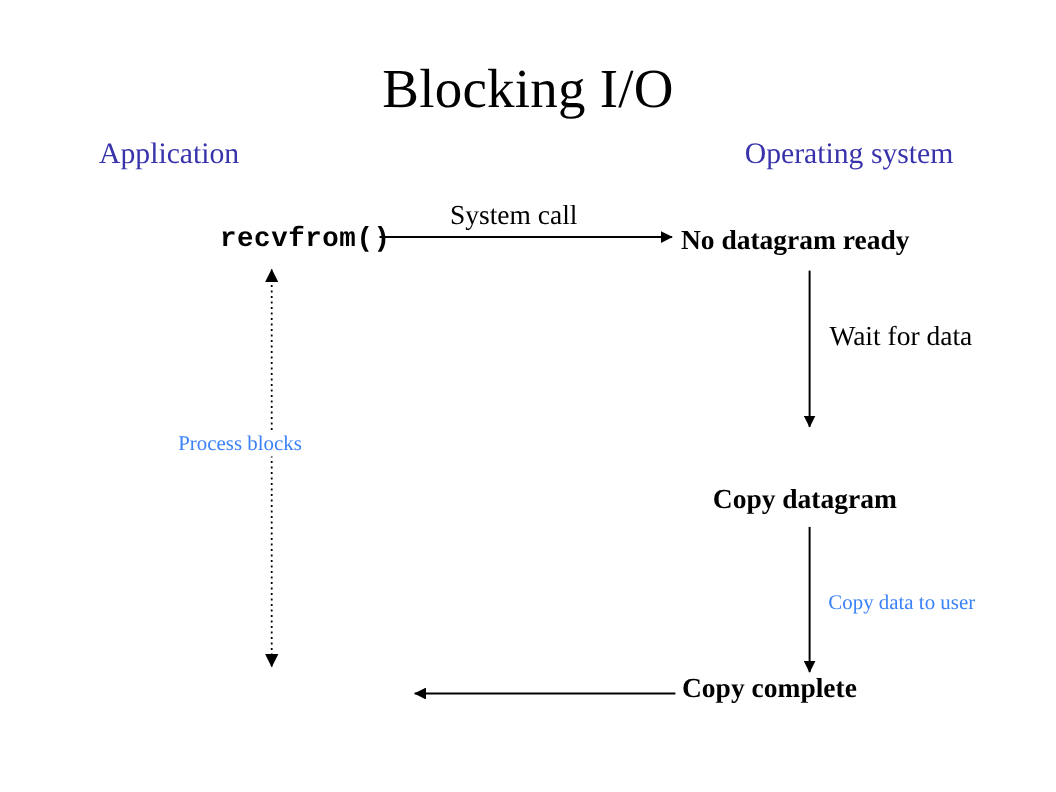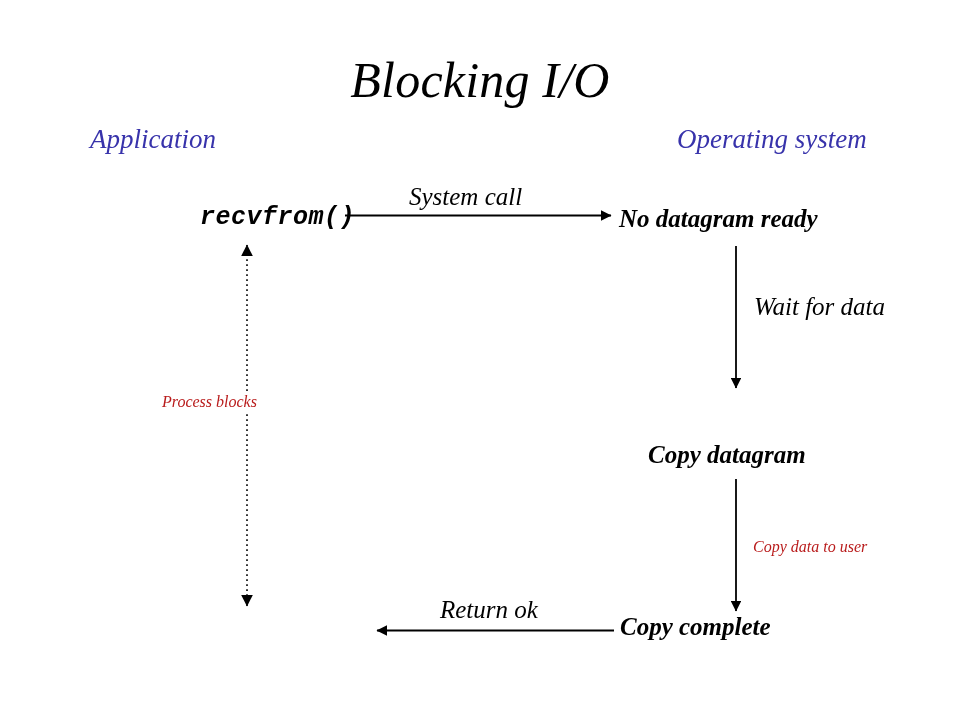--- a/index.html
+++ b/index.html
@@ -8,21 +8,20 @@
     background: #ffffff;
   }
   #slide {
     position: relative;
     width: 960px;
     height: 720px;
     background: #ffffff;
     overflow: hidden;
     font-family: "Liberation Serif", "DejaVu Serif", serif;
     color: #000000;
-    font-style: italic;
   }
   .abs { position: absolute; white-space: nowrap; }
 
   
   #title {
     left: 0; right: 0; top: 54px;
     text-align: center;
     font-size: 50px;
     line-height: 1.05;
     color: #000000;
@@ -66,23 +65,23 @@
   .edge-label {
     font-size: 25px;
     font-weight: normal;
     color: #000000;
   }
   #label-system-call { left: 409px; top: 183px; }
   #label-wait-for-data { left: 754px; top: 293px; }
   #label-return-ok { left: 440px; top: 596px; }
 
   .edge-label-sm {
-    font-size: 16px;
+    font-size: 19px;
     font-weight: normal;
-    color: #b91c1c;
+    color: #3b82f6;
   }
   #label-process-blocks { left: 161px; top: 393px; background: #ffffff; padding: 0 1px; }
   #label-copy-data-to-user { left: 753px; top: 518px; margin-top: 20px; }
 
   
   #arrows {
     position: absolute;
     left: 0; top: 0;
     width: 960px; height: 720px;
     pointer-events: none;
@@ -127,19 +126,18 @@
 
 
   <div class="abs node-bold" id="label-copy-datagram">Copy datagram</div>
 
   <div class="abs node-bold" id="label-copy-complete">Copy complete</div>
 
   <div class="abs edge-label" id="label-system-call">System call</div>
 
   <div class="abs edge-label" id="label-wait-for-data">Wait for data</div>
 
-  <div class="abs edge-label" id="label-return-ok">Return ok</div>
 
   <div class="abs edge-label-sm" id="label-process-blocks">Process blocks</div>
 
   <div class="abs edge-label-sm" id="label-copy-data-to-user">Copy data to user</div>
 
 </div>
 
 </body></html>

